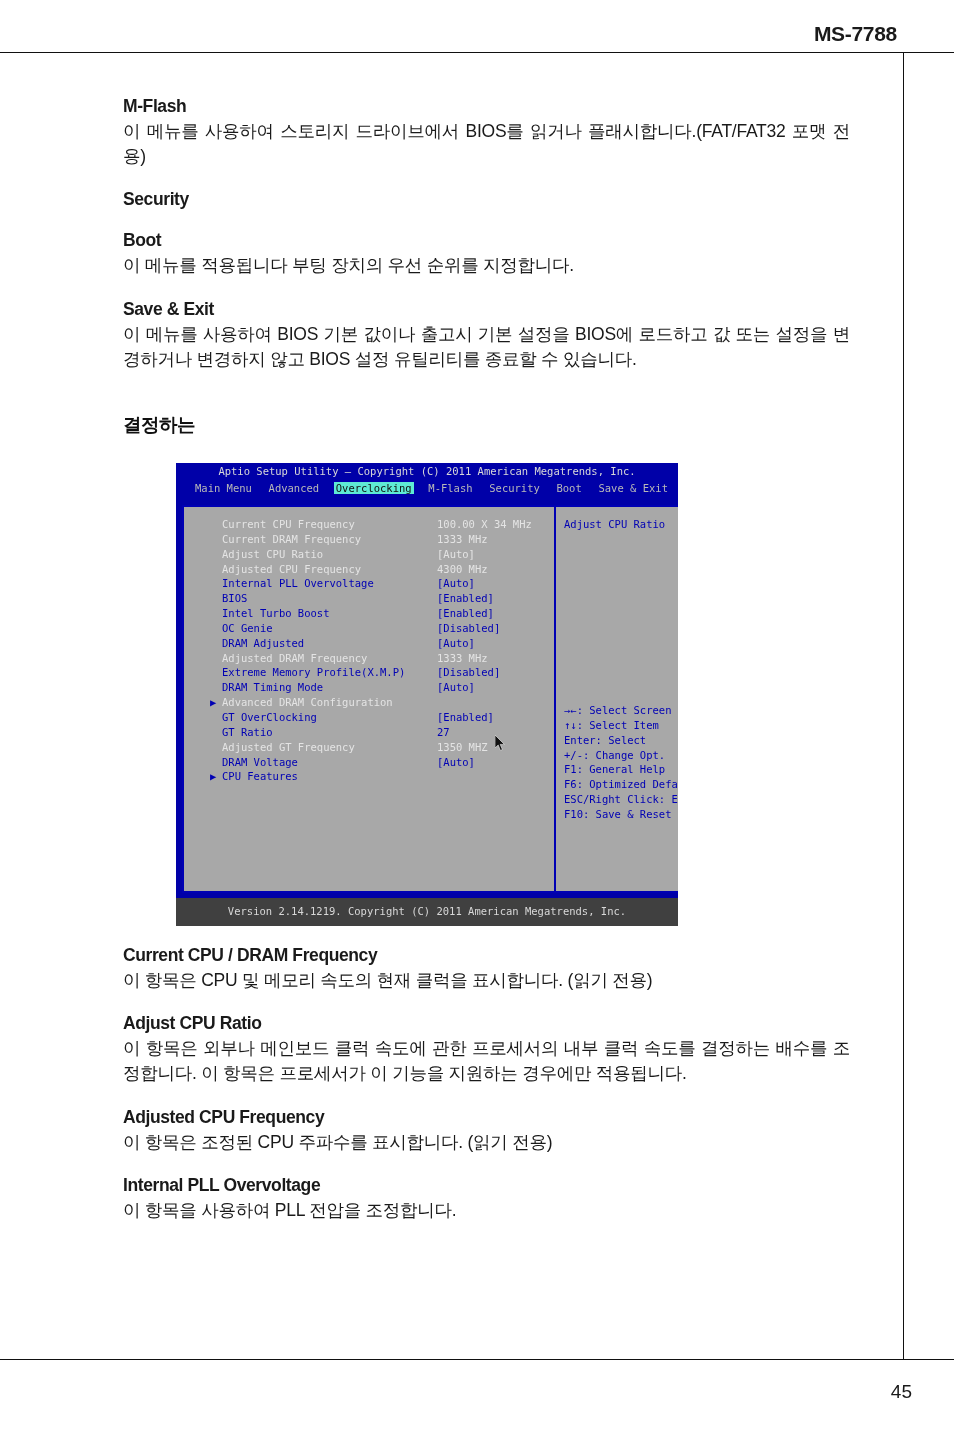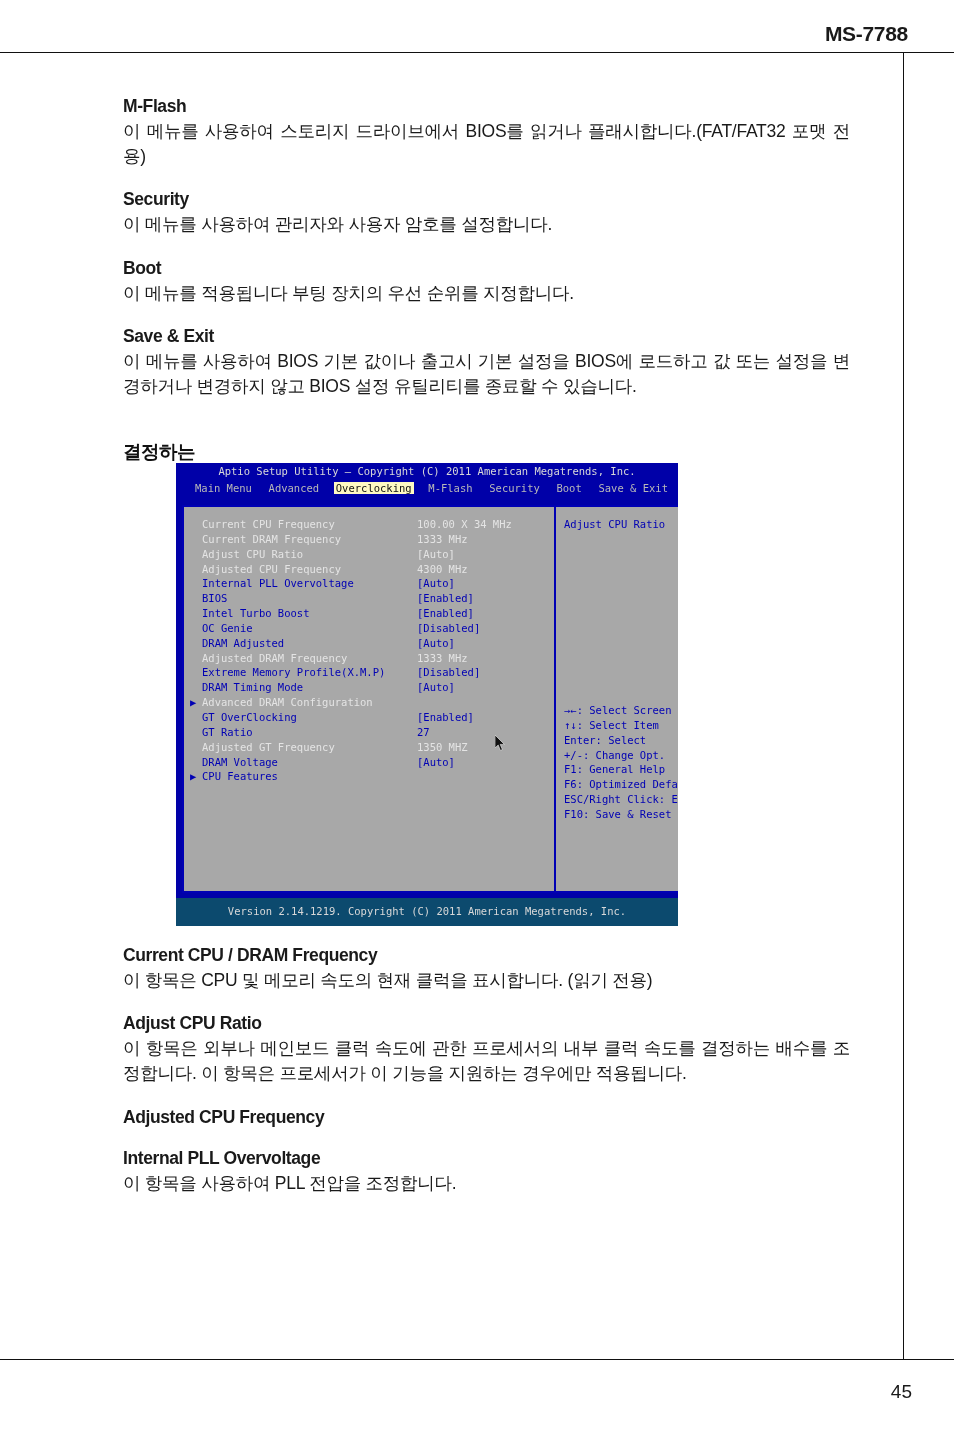--- a/index.html
+++ b/index.html
@@ -11,21 +11,21 @@
     width: 954px; height: 1431px;
     position: relative;
     font-family: "Liberation Sans", sans-serif;
     color: #1a1a1a;
     overflow: hidden;
   }
 
   
   .page-header {
     position: absolute;
-    top: 22px; left: 0; right: 0;
+    top: 22px; left: 0; right: 11px;
     height: 46px;
   }
   .header-title {
     position: absolute;
     right: 46px; top: 0;
     font-size: 21px;
     font-weight: bold;
     letter-spacing: -0.3px;
     color: #1a1a1a;
   }
@@ -108,21 +108,21 @@
   }
   .bios-tabs {
     height: 17px;
     line-height: 17px;
     padding-left: 17px;
     white-space: nowrap;
     color: #b8b8b8;
   }
   .bios-tab { padding: 0 2px; text-align: right; }
   .bios-tab.active {
-    background: #fef9c3;
+    background: #5eead4;
     color: #101010;
     margin-top: 23px;
   }
 
   .bios-body {
     position: absolute;
     left: 6px; top: 42px;
     width: 605px; height: 388px;
     background: #a8a8a8;
     border: 2px solid #0000b4;
@@ -142,20 +142,21 @@
     padding: 10px 0 0 8px;
     position: relative;
     color: #0000b4;
   }
 
   .row {
     height: 14.85px;
     white-space: nowrap;
     position: relative;
     padding-left: 14px;
+    margin-left: 20px;
   }
   .row .label {
     display: inline-block;
     width: 215px;
     vertical-align: top;
   }
   .row .value { display: inline-block; }
   
   .ro { color: #e4e4e4; }
   
@@ -178,21 +179,21 @@
   }
   .help-keys div {
     height: 14.85px;
     white-space: nowrap;
   }
 
   .bios-footer {
     position: absolute;
     left: 0; right: 0; bottom: 0;
     height: 28px;
-    background: #0c4a6e;
+    background: #404040;
   }
   .bios-version {
     position: absolute;
     left: 0; right: 0; top: 6px;
     text-align: center;
     color: #d8d8d8;
     white-space: nowrap;
   }
 
   .cursor {
@@ -221,21 +222,20 @@
 
 <div class="content">
 
   <div class="block">
     <h3 class="sec-title">M-Flash</h3>
     <p class="sec-body">이 메뉴를 사용하여 스토리지 드라이브에서 BIOS를 읽거나 플래시합니다.(FAT/FAT32 포맷 전용)</p>
   </div>
 
   <div class="block">
     <h3 class="sec-title">Security</h3>
-    <p class="sec-body">이 메뉴를 사용하여 관리자와 사용자 암호를 설정합니다.</p>
   </div>
 
   <div class="block">
     <h3 class="sec-title">Boot</h3>
     <p class="sec-body">이 메뉴를 적용됩니다 부팅 장치의 우선 순위를 지정합니다.</p>
   </div>
 
   <div class="block">
     <h3 class="sec-title">Save &amp; Exit</h3>
     <p class="sec-body">이 메뉴를 사용하여 BIOS 기본 값이나 출고시 기본 설정을 BIOS에 로드하고 값 또는 설정을 변경하거나 변경하지 않고 BIOS 설정 유틸리티를 종료할 수 있습니다.</p>
@@ -306,19 +306,20 @@
     <p class="sec-body">이 항목은 CPU 및 메모리 속도의 현재 클럭을 표시합니다. (읽기 전용)</p>
   </div>
 
   <div class="block">
     <h3 class="sec-title">Adjust CPU Ratio</h3>
     <p class="sec-body">이 항목은 외부나 메인보드 클럭 속도에 관한 프로세서의 내부 클럭 속도를 결정하는 배수를 조정합니다. 이 항목은 프로세서가 이 기능을 지원하는 경우에만 적용됩니다.</p>
   </div>
 
   <div class="block">
     <h3 class="sec-title">Adjusted CPU Frequency</h3>
+    <p class="sec-body">이 항목은 조정된 CPU 주파수를 표시합니다. (읽기 전용)</p>
   </div>
 
   <div class="block">
     <h3 class="sec-title">Internal PLL Overvoltage</h3>
     <p class="sec-body">이 항목을 사용하여 PLL 전압을 조정합니다.</p>
   </div>
 </div>
 
 </body></html>

